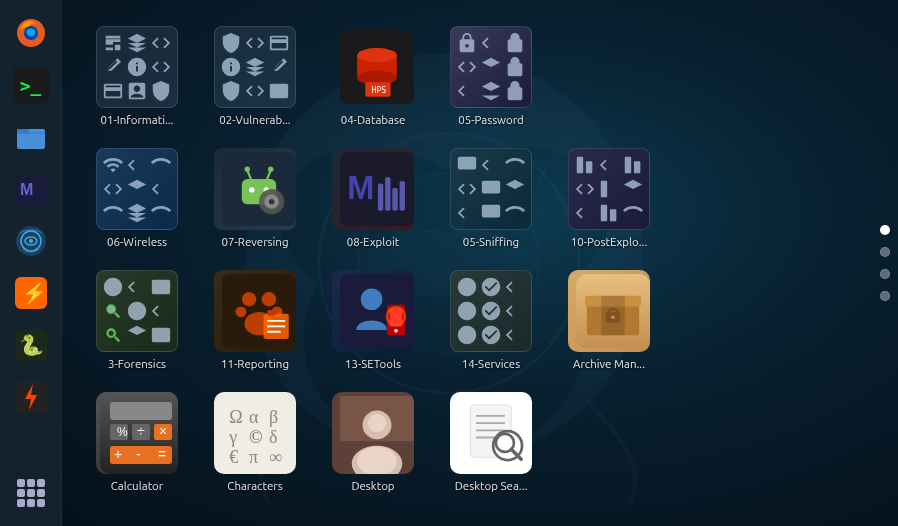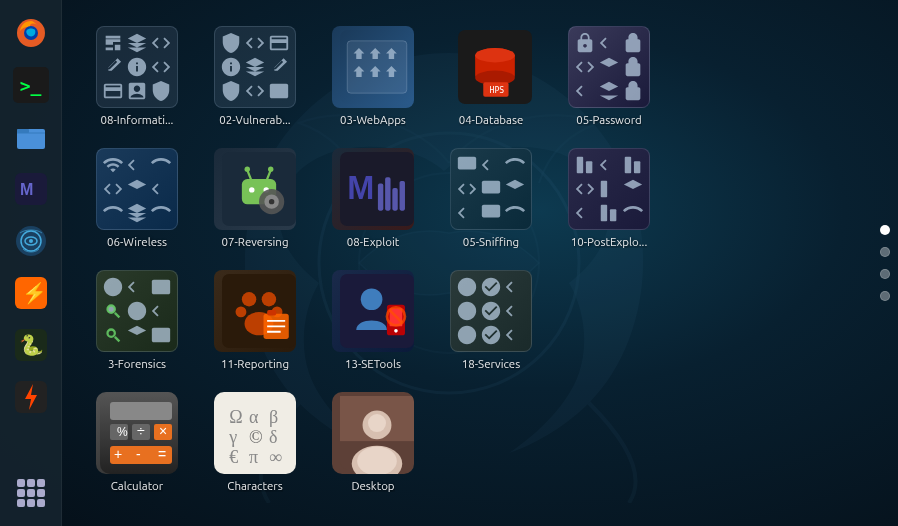--- a/index.html
+++ b/index.html
@@ -339,21 +339,21 @@
               <svg viewBox="0 0 24 24">
                 <path d="M19 3H5c-1.1 0-2 .9-2 2v14c0 1.1.9 2 2 2h14c1.1 0 2-.9 2-2V5c0-1.1-.9-2-2-2zm-7 3c1.93 0 3.5 1.57 3.5 3.5S13.93 13 12 13s-3.5-1.57-3.5-3.5S10.07 6 12 6zm7 13H5v-.23c0-.62.28-1.2.76-1.58C7.47 15.82 9.64 15 12 15s4.53.82 6.24 2.19c.48.38.76.97.76 1.58V19z"></path>
               </svg>
             </div>
           <div class="fa">
               <svg viewBox="0 0 24 24">
                 <path d="M12 1L3 5v6c0 5.55 3.84 10.74 9 12 5.16-1.26 9-6.45 9-12V5l-9-4z"></path>
               </svg>
             </div>
         </div>
-        <div class="app-label">08-Informati...</div>
+        <div class="app-label">01-Informati...</div>
       </div>
 
       <div class="app-item">
         <div class="app-icon-box folder-grid">
           <div class="fa">
               <svg viewBox="0 0 24 24">
                 <path d="M12 1L3 5v6c0 5.55 3.84 10.74 9 12 5.16-1.26 9-6.45 9-12V5l-9-4z"></path>
               </svg>
             </div>
           <div class="fa">
@@ -393,46 +393,20 @@
             </div>
           <div class="fa">
               <svg viewBox="0 0 24 24">
                 <path d="M20 4H4c-1.1 0-2 .9-2 2v12c0 1.1.9 2 2 2h16c1.1 0 2-.9 2-2V6c0-1.1-.9-2-2-2z"></path>
               </svg>
             </div>
         </div>
         <div class="app-label">02-Vulnerab...</div>
       </div>
 
-      <div class="app-item">
-        <div class="app-icon-box icon-webapp">
-          <svg viewBox="0 0 82 82" xmlns="http://www.w3.org/2000/svg" width="82" height="82">
-
-            <rect width="82" height="82" rx="8" fill="url(#wg)"></rect>
-            <defs>
-                <linearGradient id="wg" x1="0" y1="0" x2="1" y2="1">
-                  <stop offset="0%" stop-color="#1a3a5a"></stop>
-                  <stop offset="100%" stop-color="#2a5a8a"></stop>
-                </linearGradient>
-              </defs>
-
-            <rect x="8" y="12" width="66" height="58" rx="4" fill="rgba(180,200,220,0.12)" stroke="rgba(180,200,220,0.3)" stroke-width="1"></rect>
-
-            <g fill="rgba(180,200,220,0.7)" transform="translate(15,18)">
-              <path d="M0,8 L6,2 L12,8 L9,8 L9,14 L3,14 L3,8Z"></path>
-              <path d="M18,8 L24,2 L30,8 L27,8 L27,14 L21,14 L21,8Z"></path>
-              <path d="M36,8 L42,2 L48,8 L45,8 L45,14 L39,14 L39,8Z"></path>
-              <path d="M0,28 L6,22 L12,28 L9,28 L9,34 L3,34 L3,28Z"></path>
-              <path d="M18,28 L24,22 L30,28 L27,28 L27,34 L21,34 L21,28Z"></path>
-              <path d="M36,28 L42,22 L48,28 L45,28 L45,34 L39,34 L39,28Z"></path>
-            </g>
-          </svg>
-        </div>
-        <div class="app-label">03-WebApps</div>
-      </div>
 
       <div class="app-item">
         <div class="app-icon-box" style="position:relative;overflow:visible;">
           <svg viewBox="0 0 82 82" xmlns="http://www.w3.org/2000/svg" width="82" height="82">
             <rect width="82" height="82" rx="8" fill="#1a1a1a"></rect>
 
             <ellipse cx="41" cy="30" rx="22" ry="10" fill="#cc2200"></ellipse>
             <rect x="19" y="28" width="44" height="25" rx="3" fill="#cc2200"></rect>
             <ellipse cx="41" cy="53" rx="22" ry="8" fill="#aa1a00"></ellipse>
             <ellipse cx="41" cy="28" rx="22" ry="8" fill="#dd3311"></ellipse>
@@ -831,23 +805,46 @@
               <svg viewBox="0 0 24 24" fill="rgba(80,200,180,0.85)">
                 <path d="M12 2C6.48 2 2 6.48 2 12s4.48 10 10 10 10-4.48 10-10S17.52 2 12 2zm-2 15l-5-5 1.41-1.41L10 14.17l7.59-7.59L19 8l-9 9z"></path>
               </svg>
             </div>
           <div class="fa">
               <svg viewBox="0 0 24 24" fill="rgba(180,200,220,0.75)">
                 <path d="M9.4 16.6L4.8 12l4.6-4.6L8 6l-6 6 6 6 1.4-1.4z"></path>
               </svg>
             </div>
         </div>
-        <div class="app-label">18-Services</div>
-      </div>
-
+        <div class="app-label">14-Services</div>
+      </div>
+
+      <div class="app-item">
+        <div class="app-icon-box icon-archive">
+          <svg viewBox="0 0 82 82" width="82" height="82">
+            <rect width="82" height="82" rx="12" fill="url(#ag)"></rect>
+            <defs>
+                <linearGradient id="ag" x1="0" y1="0" x2="0" y2="1">
+                  <stop offset="0%" stop-color="#e8c080"></stop>
+                  <stop offset="100%" stop-color="#c49050"></stop>
+                </linearGradient>
+              </defs>
+
+            <rect x="12" y="30" width="58" height="38" rx="4" fill="#b07830"></rect>
+            <rect x="10" y="24" width="62" height="12" rx="3" fill="#c89040"></rect>
+
+            <rect x="28" y="24" width="26" height="44" rx="0" fill="rgba(0,0,0,0.15)"></rect>
+
+            <rect x="33" y="42" width="16" height="12" rx="2" fill="#805020"></rect>
+            <path d="M36,42 C36,38 46,38 46,42" fill="none" stroke="#805020" stroke-width="2.5"></path>
+            <circle cx="41" cy="48" r="2" fill="#c09060"></circle>
+          </svg>
+        </div>
+        <div class="app-label">Archive Man...</div>
+      </div>
     </div>
 
     <div class="app-row">
 
       <div class="app-item">
         <div class="app-icon-box" style="background:linear-gradient(135deg,#555,#222);border-radius:10px;flex-direction:column;justify-content:center;gap:0;">
           <svg viewBox="0 0 82 82" width="82" height="82">
             <rect width="82" height="82" rx="10" fill="url(#cg)"></rect>
             <defs>
                 <linearGradient id="cg" x1="0" y1="0" x2="0" y2="1">
@@ -905,20 +902,38 @@
             <ellipse cx="41" cy="75" rx="28" ry="20" fill="#d7bfb0"></ellipse>
 
             <circle cx="41" cy="30" r="10" fill="#e8d5c8"></circle>
             <ellipse cx="41" cy="72" rx="22" ry="16" fill="#e8d5c8"></ellipse>
           </svg>
         </div>
         <div class="app-label">Desktop</div>
       </div>
 
 
+      <div class="app-item">
+        <div class="app-icon-box" style="background:white;border-radius:10px;">
+          <svg viewBox="0 0 82 82" width="82" height="82">
+            <rect width="82" height="82" rx="10" fill="white"></rect>
+
+            <rect x="14" y="10" width="45" height="58" rx="3" fill="#f5f5f5" stroke="#ddd" stroke-width="1"></rect>
+            <line x1="20" y1="22" x2="52" y2="22" stroke="#aaa" stroke-width="2"></line>
+            <line x1="20" y1="30" x2="52" y2="30" stroke="#aaa" stroke-width="2"></line>
+            <line x1="20" y1="38" x2="52" y2="38" stroke="#aaa" stroke-width="2"></line>
+            <line x1="20" y1="46" x2="40" y2="46" stroke="#aaa" stroke-width="2"></line>
+
+            <circle cx="55" cy="55" r="16" fill="white" stroke="#666" stroke-width="3"></circle>
+            <circle cx="52" cy="52" r="10" fill="none" stroke="#666" stroke-width="3"></circle>
+            <line x1="59" y1="59" x2="70" y2="70" stroke="#666" stroke-width="4" stroke-linecap="round"></line>
+          </svg>
+        </div>
+        <div class="app-label">Desktop Sea...</div>
+      </div>
 
     </div>
 
   </div>
 </div>
 
 <div class="pagination-dots">
   <div class="dot active"></div>
   <div class="dot inactive"></div>
   <div class="dot inactive"></div>

